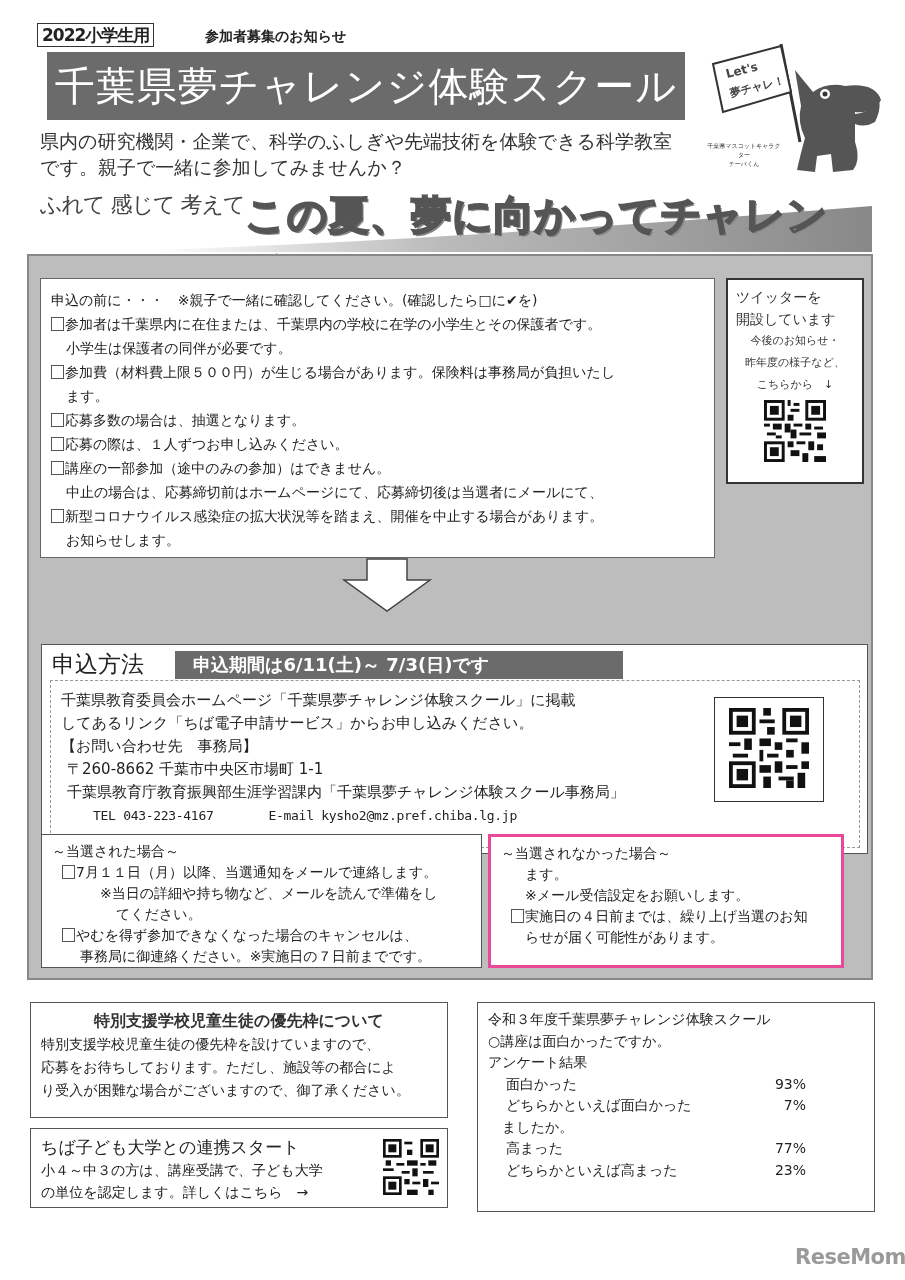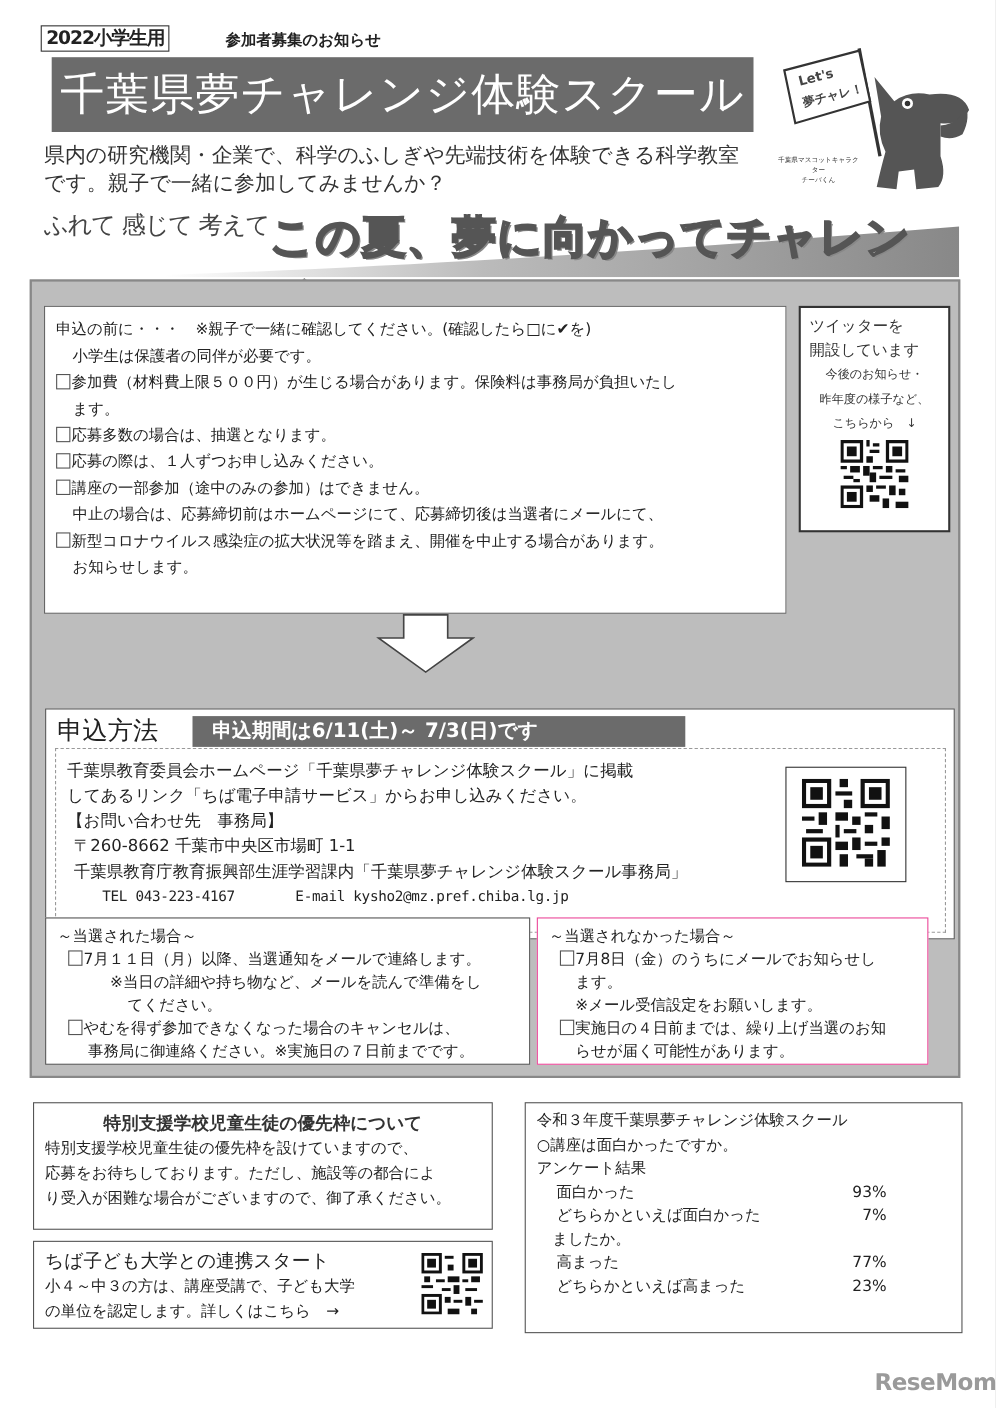--- a/index.html
+++ b/index.html
@@ -39,21 +39,21 @@
   .arrow { left: 342px; top: 558px; width: 90px; height: 55px; }
 
   .apply-panel { left: 41px; top: 644px; width: 827px; height: 210px; background: #fff; border: 1px solid #555; }
   .apply-title { left: 10px; top: 4px; font-size: 23px; color: #222; }
   .apply-period { left: 133px; top: 6px; width: 448px; height: 28px; background: #6b6b6b; color: #fff; font-size: 18px; font-weight: bold; line-height: 28px; padding-left: 18px; }
   .apply-inner { left: 8px; top: 35px; width: 810px; height: 168px; border: 1px dashed #999; padding: 8px 10px; font-size: 15px; line-height: 23px; }
   .apply-inner .mono { font-family: "DejaVu Sans Mono", "Liberation Mono", monospace; font-size: 13px; padding-left: 32px; letter-spacing: -0.3px; }
   .apply-qr { left: 672px; top: 52px; width: 110px; height: 105px; border: 1px solid #333; background: #fff; padding: 10px 14px; }
 
   .won-box { left: 41px; top: 834px; width: 441px; height: 134px; background: #fff; border: 1px solid #555; padding: 6px 10px; font-size: 14px; line-height: 21px; }
-  .lost-box { left: 488px; top: 834px; width: 356px; height: 134px; background: #fff; border: 1px solid #ec4899; padding: 6px 10px; font-size: 14px; line-height: 21px; }
+  .lost-box { left: 488px; top: 834px; width: 356px; height: 134px; background: #fff; border: 3px solid #ec4899; padding: 6px 10px; font-size: 14px; line-height: 21px; }
   .won-box .l1, .lost-box .l1 { padding-left: 0; }
   .won-box .it, .lost-box .it { padding-left: 10px; }
   .won-box .sub { padding-left: 48px; }
   .won-box .sub2 { padding-left: 64px; }
   .lost-box .sub { padding-left: 24px; }
 
   
   .special-box { left: 30px; top: 1002px; width: 418px; height: 116px; border: 1px solid #555; padding: 6px 10px; font-size: 14px; line-height: 23px; }
   .special-box .h { text-align: center; font-size: 16px; font-weight: bold; color: #333; line-height: 24px; }
 
@@ -105,20 +105,21 @@
     </linearGradient>
   </defs>
   <path d="M0 50 Q300 40 722 6 L722 52 L0 52 Z" fill="url(#sw)"></path>
 </svg>
 <div class="abs tagline-big">この夏、夢に向かってチャレンジ！</div>
 
 <div class="abs gray-panel"></div>
 
 <div class="abs check-box-panel">
   <div class="row">申込の前に・・・　※親子で一緒に確認してください。(確認したら□に✔を)</div>
+  <div class="row"><span class="cb"></span><span>参加者は千葉県内に在住または、千葉県内の学校に在学の小学生とその保護者です。</span></div>
   <div class="row indent">小学生は保護者の同伴が必要です。</div>
   <div class="row"><span class="cb"></span><span>参加費（材料費上限５００円）が生じる場合があります。保険料は事務局が負担いたし</span></div>
   <div class="row indent">ます。</div>
   <div class="row"><span class="cb"></span><span>応募多数の場合は、抽選となります。</span></div>
   <div class="row"><span class="cb"></span><span>応募の際は、１人ずつお申し込みください。</span></div>
   <div class="row"><span class="cb"></span><span>講座の一部参加（途中のみの参加）はできません。</span></div>
   <div class="row indent">中止の場合は、応募締切前はホームページにて、応募締切後は当選者にメールにて、</div>
   <div class="row"><span class="cb"></span><span>新型コロナウイルス感染症の拡大状況等を踏まえ、開催を中止する場合があります。</span></div>
   <div class="row indent">お知らせします。</div>
 </div>
@@ -231,21 +232,20 @@
   <div class="l1">～当選された場合～</div>
   <div class="it"><span class="cb"></span><span>7月１１日（月）以降、当選通知をメールで連絡します。</span></div>
   <div class="sub">※当日の詳細や持ち物など、メールを読んで準備をし</div>
   <div class="sub2">てください。</div>
   <div class="it"><span class="cb"></span><span>やむを得ず参加できなくなった場合のキャンセルは、</span></div>
   <div style="padding-left:28px;">事務局に御連絡ください。※実施日の７日前までです。</div>
 </div>
 
 <div class="abs lost-box">
   <div class="l1">～当選されなかった場合～</div>
-  <div class="it"><span class="cb"></span><span>7月8日（金）のうちにメールでお知らせし</span></div>
   <div class="sub">ます。</div>
   <div class="sub">※メール受信設定をお願いします。</div>
   <div class="it"><span class="cb"></span><span>実施日の４日前までは、繰り上げ当選のお知</span></div>
   <div class="sub">らせが届く可能性があります。</div>
 </div>
 
 <div class="abs special-box">
   <div class="h">特別支援学校児童生徒の優先枠について</div>
   <div>特別支援学校児童生徒の優先枠を設けていますので、</div>
   <div>応募をお待ちしております。ただし、施設等の都合によ</div>

